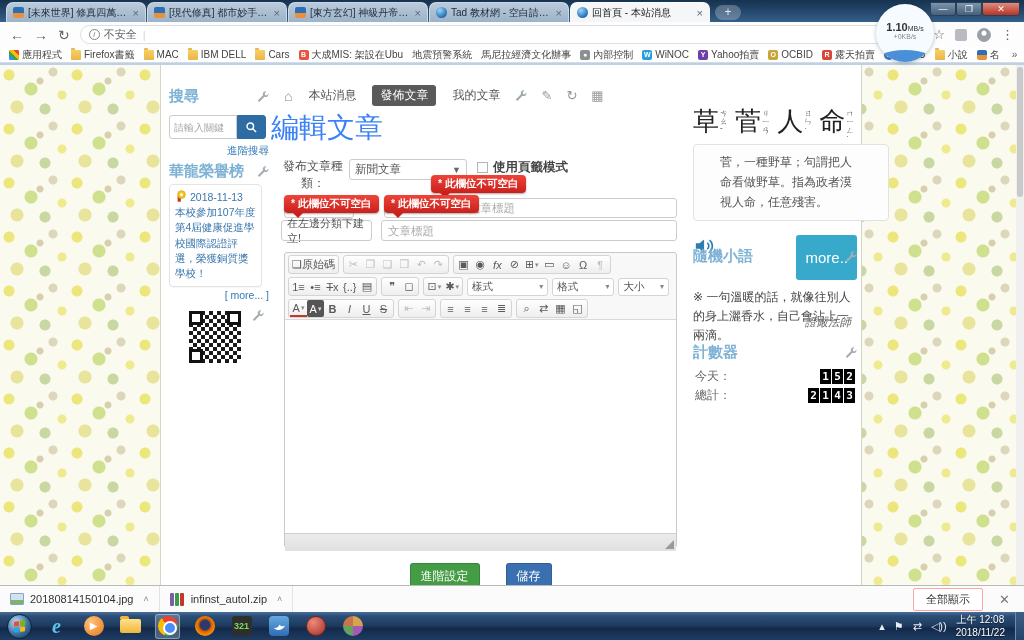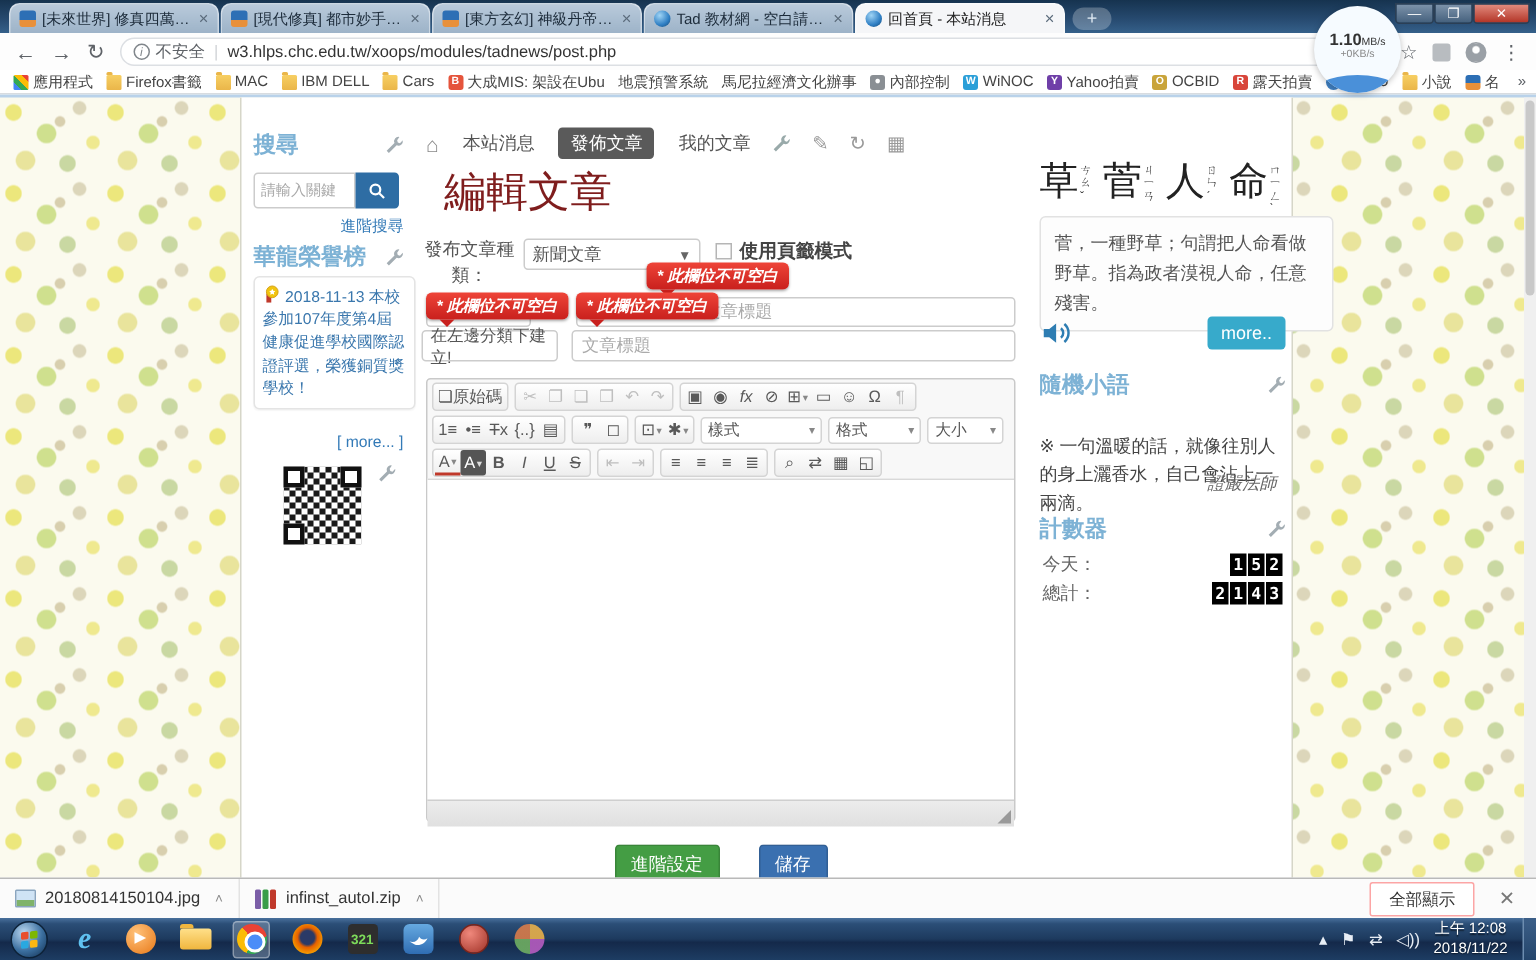--- a/index.html
+++ b/index.html
@@ -75,44 +75,44 @@
   .page-scrollbar .thumb { position:absolute; left:1px; top:2px; width:6px; height:130px; background:#c9c9c9; border-radius:3px; }
 
   .blue-h { color:#7db2d5; font-size:15px; font-weight:bold; display:flex; align-items:center; justify-content:space-between; }
   .wrench { width:13px; height:13px; flex:none; }
   .srch-row { position:absolute; left:8px; top:50px; width:100px; display:flex; }
   .srch-input { width:68px; height:24px; border:1px solid #ccc; border-radius:3px 0 0 3px; padding:0 4px; font-size:10px; color:#333; }
   .srch-input::placeholder { color:#a9a9a9; }
   .srch-btn { width:29px; height:24px; background:#2e6da4; border:1px solid #2e6da4; border-radius:0 3px 3px 0;
     display:flex; align-items:center; justify-content:center; }
   .adv-link { position:absolute; left:8px; top:79px; width:100px; text-align:right; color:#337ab7; font-size:10.5px; }
-  .honor-card { position:absolute; left:8px; top:119px; width:108px; border:1px solid #e4e4e4; border-radius:4px;
+  .honor-card { position:absolute; left:8px; top:119px; width:93px; border:1px solid #e4e4e4; border-radius:4px;
     background:#fff; box-shadow:0 1px 1px rgba(0,0,0,.04); padding:5px; font-size:10.5px; line-height:1.45; color:#3a77ad; }
   .medal { display:inline-block; vertical-align:-2px; margin-right:2px; }
   .more-link { position:absolute; left:8px; top:224px; width:100px; text-align:right; color:#337ab7; font-size:10.5px; }
   .qr-wrap { position:absolute; left:8px; top:244px; width:100px; display:flex; align-items:flex-start; }
   .qr { width:56px; height:56px; margin-left:18px; position:relative; border:2px solid #fff;
     background:repeating-conic-gradient(#1a1a1a 0 25%, #fff 0 50%); background-size:8px 8px; }
   .qr .fp { position:absolute; width:14px; height:14px; border:3px solid #111; background:#fff; }
   .qr .fp.tl { left:0; top:0; } .qr .fp.tr { right:0; top:0; } .qr .fp.bl { left:0; bottom:0; }
   .c-nav { position:absolute; left:123px; top:20px; width:396px; display:flex; align-items:center; color:#777; }
   .c-nav .home { font-size:14px; color:#888; }
   .c-nav .link { margin-left:16px; color:#555; font-size:12px; }
   .c-nav .chip { margin-left:16px; background:#5a5a5a; color:#fff; border-radius:3px; padding:2px 8px; font-size:12px; }
   .c-nav .tool { margin-left:14px; color:#999; font-size:13px; }
-  .page-title { position:absolute; left:135px; top:44px; font-size:28px; color:#7f1d1d; font-weight:normal; }
+  .page-title { position:absolute; left:110px; top:44px; font-size:28px; color:#3b82f6; font-weight:normal; }
   .frm-label { position:absolute; left:120px; top:93px; width:64px; text-align:center; font-size:12px; color:#555; line-height:1.4; }
   .sel { border:1px solid #ccc; border-radius:3px; background:#fff; color:#555; font-size:11.5px;
     display:flex; align-items:center; justify-content:space-between; padding:0 5px; }
   .sel .caret { color:#666; font-size:9px; }
   .sel-type { position:absolute; left:188px; top:94px; width:118px; height:21px; }
   .cb { position:absolute; left:316px; top:97px; width:11px; height:11px; border:1px solid #b5b5b5; background:#fdfdfd; }
   .cb-label { position:absolute; left:332px; top:94px; font-size:12.5px; font-weight:bold; color:#444; }
   .tooltip { position:absolute; background:linear-gradient(180deg,#ee4438,#c9201d); color:#fff; font-size:10.5px; font-weight:bold;
-    border-radius:4px; padding:2px 7px; box-shadow:0 1px 2px rgba(0,0,0,.35); white-space:nowrap; z-index:5;font-style:italic; }
+    border-radius:4px; padding:2px 7px; box-shadow:0 1px 2px rgba(0,0,0,.35); white-space:nowrap; z-index:5; }
   .tooltip:after { content:""; position:absolute; left:9px; bottom:-5px; border:5px solid rgba(0,0,0,0); border-top-color:#c9201d; border-bottom:none; }
   .tt-a { left:270px; top:110px; } .tt-b { left:123px; top:130px; } .tt-c { left:223px; top:130px; }
   .addcat { position:absolute; left:196px; top:131px; width:15px; height:14px; }
   .field-row1-sel { position:absolute; left:123px; top:133px; width:70px; height:20px; }
   .inp { border:1px solid #ccc; border-radius:3px; font-size:11.5px; color:#333; padding:0 6px; background:#fff; }
   .inp::placeholder { color:#ababab; }
   .inp-title-top { position:absolute; left:223px; top:133px; width:293px; height:20px; padding-left:84px; }
   .sel-cat2 { position:absolute; left:120px; top:155px; width:91px; height:21px; font-size:11px; }
   .inp-title { position:absolute; left:220px; top:155px; width:296px; height:21px; }
 
@@ -131,23 +131,23 @@
 
   .btn-row { position:absolute; left:123px; top:498px; width:393px; display:flex; justify-content:center;gap:20px; }
   .btn { border-radius:3px; color:#fff; font-size:12px; padding:4px 10px; border:1px solid rgba(0,0,0,.15); }
   .btn-adv { background:#449d44; margin-right:6px; }
   .btn-save { background:#3a70b0; }
   .idiom { position:absolute; left:532px; top:42px; display:flex; align-items:flex-start; }
   .id-unit { display:flex; margin-right:7px; }
   .id-char { font-family:"DejaVu Serif","Liberation Serif",serif; font-size:26px; color:#222; line-height:1.1; }
   .id-zy { font-size:8px; color:#333; line-height:1.05; white-space:pre-line; margin:3px 0 0 1px; }
   .idiom-box { position:absolute; left:532px; top:79px; width:196px; border:1px solid #e2e2e2; border-radius:4px;
-    background:#fdfdfd; padding:8px 9px; font-size:12px; line-height:1.65; color:#555; }
+    background:#fdfdfd; padding:8px 26px; font-size:12px; line-height:1.65; color:#555; }
   .spk-row { position:absolute; left:532px; top:146px; width:164px; display:flex; justify-content:space-between; align-items:center; }
-  .more-btn { background:#37aacb; color:#fff; font-size:12px; border-radius:3px; padding:4px 9px; }
+  .more-btn { background:#37aacb; color:#fff; font-size:15px; border-radius:3px; padding:14px 9px;margin-top:24px; }
   .quote { position:absolute; left:532px; top:208px; width:166px; font-size:12px; line-height:1.6; color:#444;margin-top:15px; }
   .author { position:absolute; left:532px; top:250px; width:158px; text-align:right; font-style:italic; color:#666; font-size:11.5px; }
   .cnt-row { position:absolute; left:534px; width:160px; display:flex; justify-content:space-between; align-items:center; color:#666; font-size:12px; }
   .digits { display:flex; }
   .digit { width:11px; height:15px; background:#000; color:#fff; font-weight:bold; font-size:11px;
     display:flex; align-items:center; justify-content:center; margin-left:1px; font-family:"DejaVu Sans Mono",monospace; }
   .h-search { position:absolute; left:8px; top:22px; width:100px; }
   .h-honor { position:absolute; left:8px; top:97px; width:100px; }
   .h-idiom { position:absolute; left:532px; top:22px; width:164px; }
   .h-quote { position:absolute; left:532px; top:182px; width:164px; }
@@ -233,21 +233,20 @@
   </div>
 
   <div class="toolbar">
     <span class="navbtn">←</span>
     <span class="navbtn">→</span>
     <span class="navbtn">↻</span>
     <div class="omnibox">
       <span class="i-circle">i</span>
       <span class="sec">不安全</span>
       <span class="omnisep">|</span>
-      <span>w3.hlps.chc.edu.tw/xoops/modules/tadnews/post.php</span>
     </div>
     <span class="right-ic">☆</span>
     <span class="ext-ic"></span>
     <span class="avatar"></span>
     <span class="right-ic">⋮</span>
   </div>
 
   <div class="bookmarks">
     <span class="bm">
         <span class="ic grid"></span>

